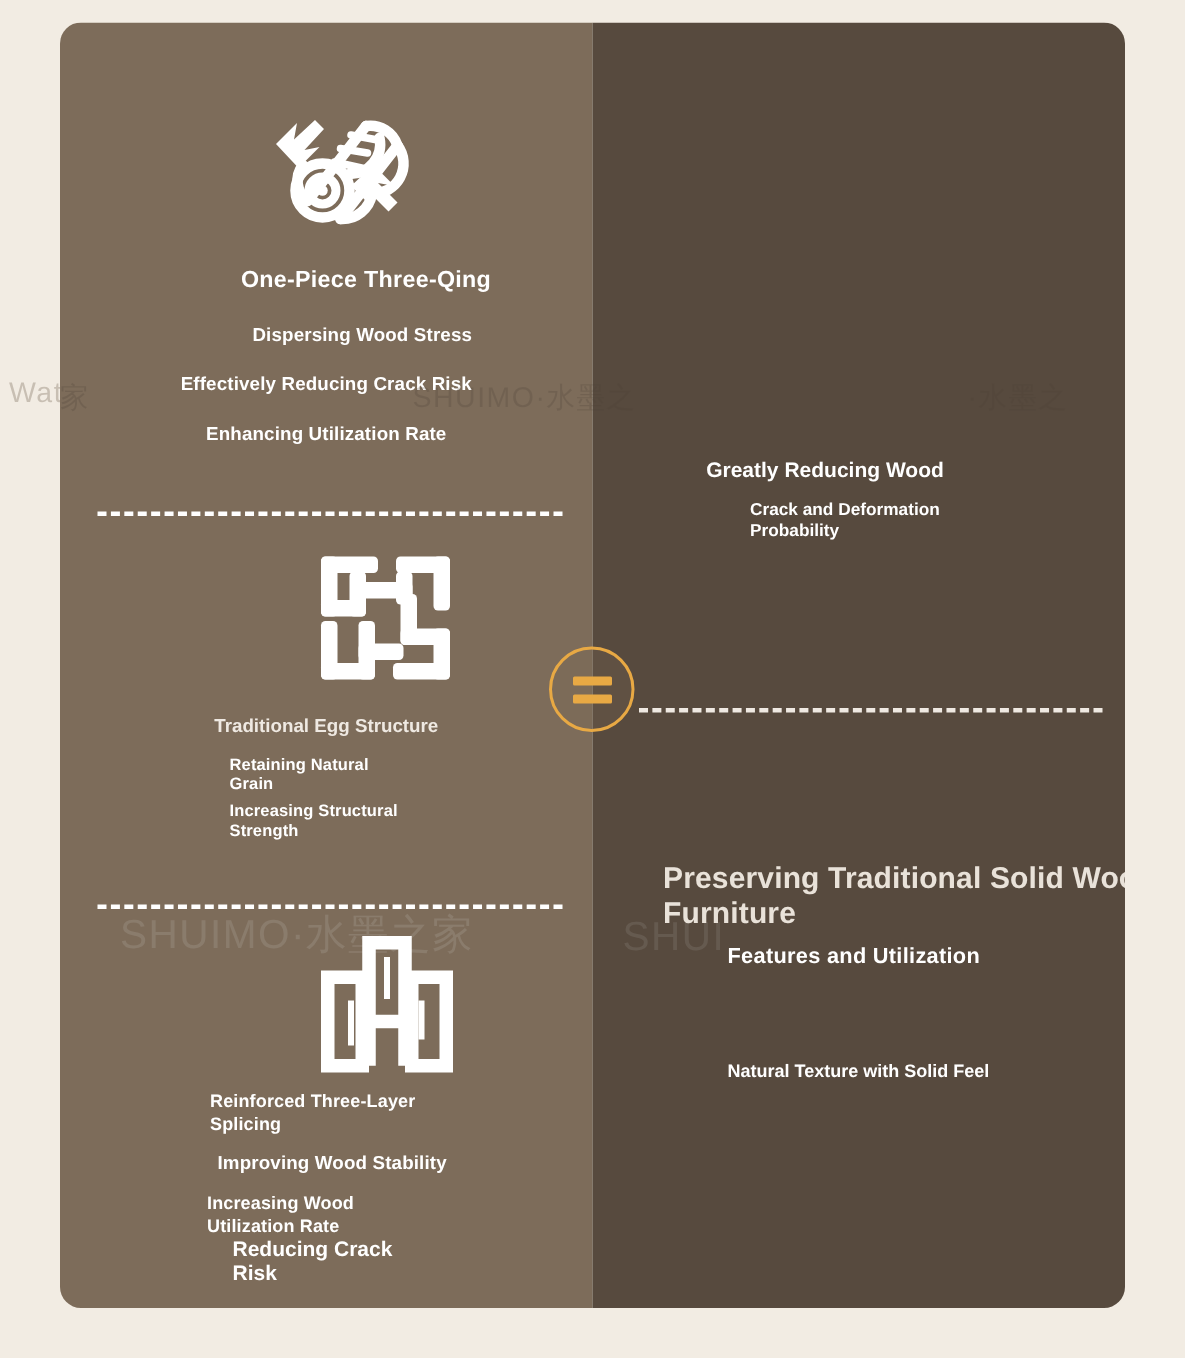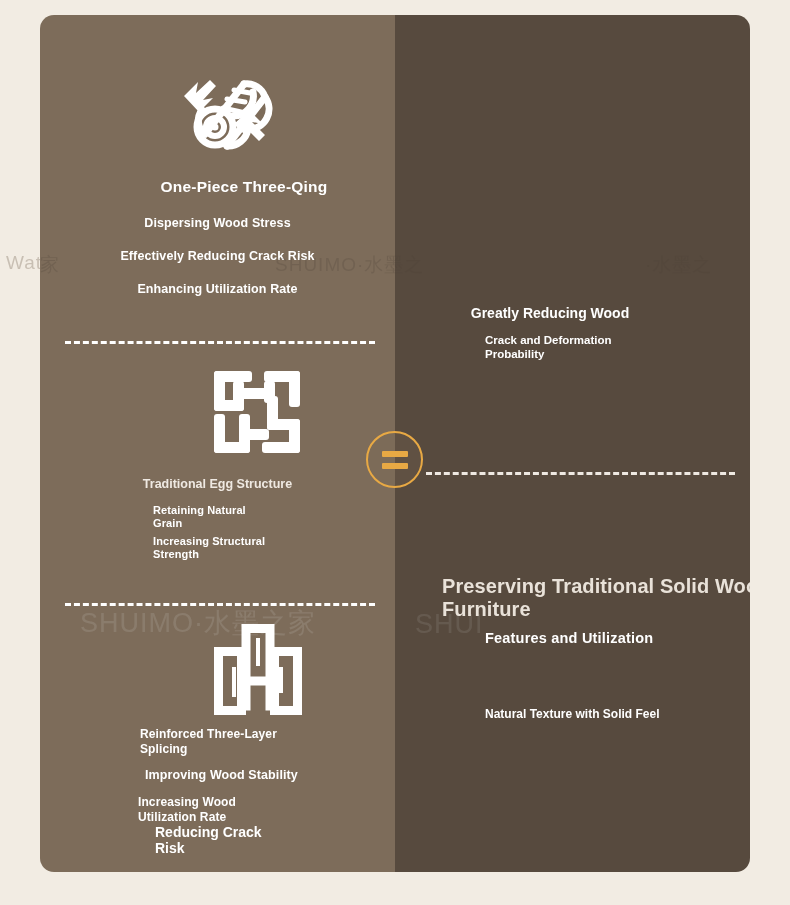--- a/index.html
+++ b/index.html
@@ -182,21 +182,21 @@
           </g>
 
           <g fill="#ffffff">
             <path d="M96 66 L110 80 L99 78 L112 91 L106 97 L93 84 L95 94 L81 80 Z" transform="translate(-12,-6)"></path>
           </g>
         </svg>
       </div>
 
       <div class="t heading-main" style="left:0; top:163px; width:408px; text-align:center;">One-Piece Three-Qing</div>
 
-      <div class="t sub" style="left:0; top:201px; width:355px; text-align:center;">Dispersing Wood Stress</div>
+      <div class="t sub" style="left:0; top:201px; width:355px; text-align:center;padding-left:24px;">Dispersing Wood Stress</div>
 
       <div class="t sub" style="left:0; top:267px; width:355px; text-align:center;">Enhancing Utilization Rate</div>
 
       <div class="t sub" style="left:0; top:234px; width:355px; text-align:center;">Effectively Reducing Crack Risk</div>
 
       <div class="dash" style="left:25px; top:326px; width:310px;"></div>
 
       <div class="icon" style="left:170px; top:352px;">
         <svg width="94" height="90" viewBox="0 0 94 90">
           <g fill="#ffffff">
@@ -265,21 +265,21 @@
 
     <div id="right-panel">
 
       <div class="wm wm-dark" style="left:-120px; top:237px;">SHUIMO·水墨之</div>
       <div class="wm wm-dark" style="left:250px; top:237px;">·水墨之</div>
       <div class="wm wm-big" style="left:20px; top:594px; opacity:.10;">SHUI</div>
 
 
       <div class="t big-sub" style="left:0; top:290px; width:310px; text-align:center;">Greatly Reducing Wood</div>
 
-      <div class="t" style="left:90px; top:319px; font-size:11.5px; font-weight:bold; line-height:13.5px;">Crack and Deformation
+      <div class="t" style="left:105px; top:319px; font-size:11.5px; font-weight:bold; line-height:13.5px;">Crack and Deformation
 Probability</div>
 
       <div class="dash dash-r" style="left:31px; top:457px; width:309px;"></div>
 
       <div class="t big-title" style="left:47px; top:560px; width:345px;">Preserving Traditional Solid Wood
 Furniture</div>
 
       <div class="t mid-title" style="left:90px; top:615px;">Features and Utilization</div>
 
 

